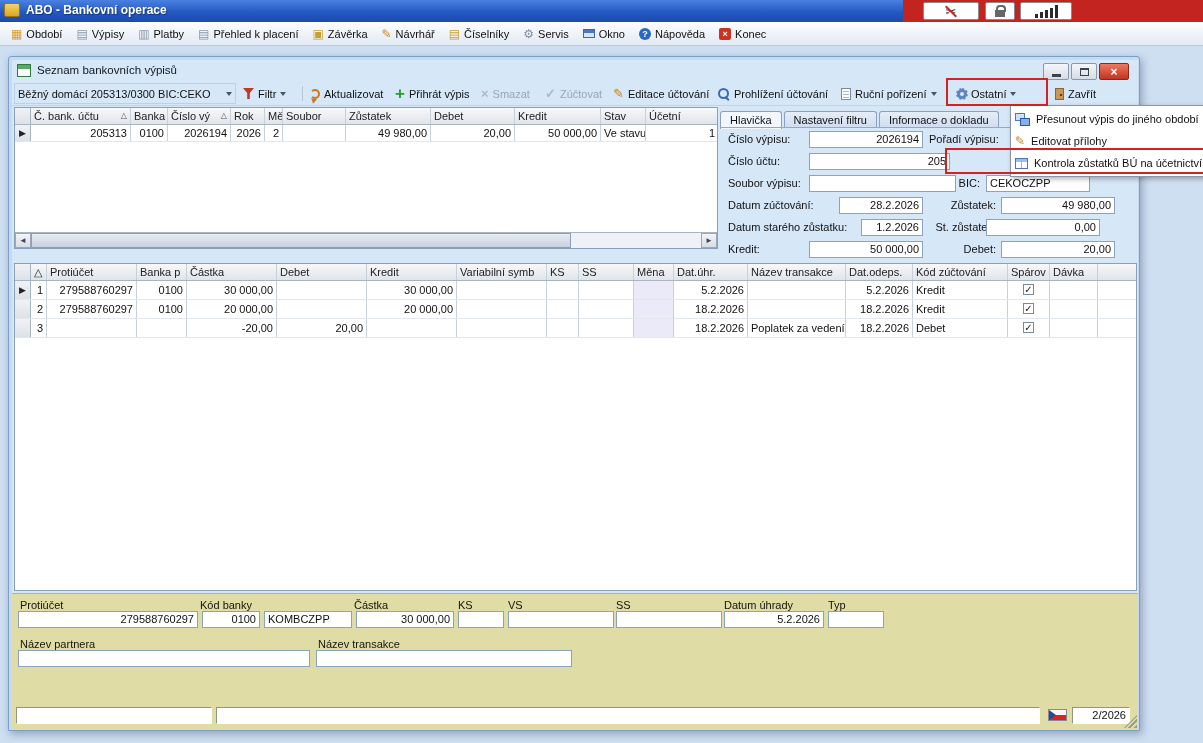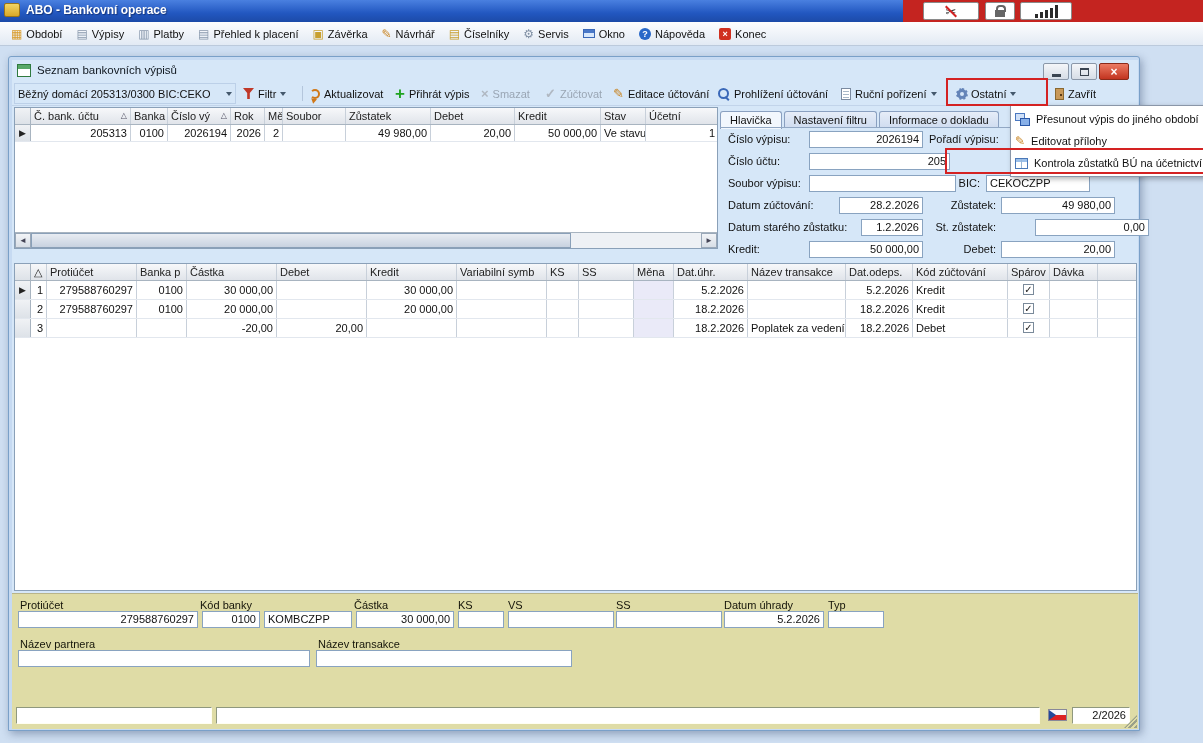--- a/index.html
+++ b/index.html
@@ -379,21 +379,21 @@
       <div class="tb" style="left:974px;top:115px;width:104px;">CEKOCZPP</div>
 
       <div class="lbl" style="left:716px;top:137px;">Datum zúčtování:</div>
       <div class="tb num" style="left:827px;top:137px;width:84px;">28.2.2026</div>
       <div class="lbl r" style="left:916px;top:137px;width:68px;">Zůstatek:</div>
       <div class="tb num" style="left:989px;top:137px;width:114px;">49 980,00</div>
 
       <div class="lbl" style="left:716px;top:159px;">Datum starého zůstatku:</div>
       <div class="tb num" style="left:849px;top:159px;width:62px;">1.2.2026</div>
       <div class="lbl r" style="left:916px;top:159px;width:68px;">St. zůstatek:</div>
-      <div class="tb num" style="left:1023px;top:159px;width:114px;">0,00</div>
+      <div class="tb num" style="left:974px;top:159px;width:114px;">0,00</div>
 
       <div class="lbl" style="left:716px;top:181px;">Kredit:</div>
       <div class="tb num" style="left:797px;top:181px;width:114px;">50 000,00</div>
       <div class="lbl r" style="left:916px;top:181px;width:68px;">Debet:</div>
       <div class="tb num" style="left:989px;top:181px;width:114px;">20,00</div>
 
       <div class="grid lower" id="grid-transactions" style="left:2px;top:203px;width:1123px;height:328px;">
           <div class="g-head">
             <div class="g-cell g-hcell g-sel" style="width: 16px;"></div>
             <div class="g-cell g-hcell" style="width: 16px;">

